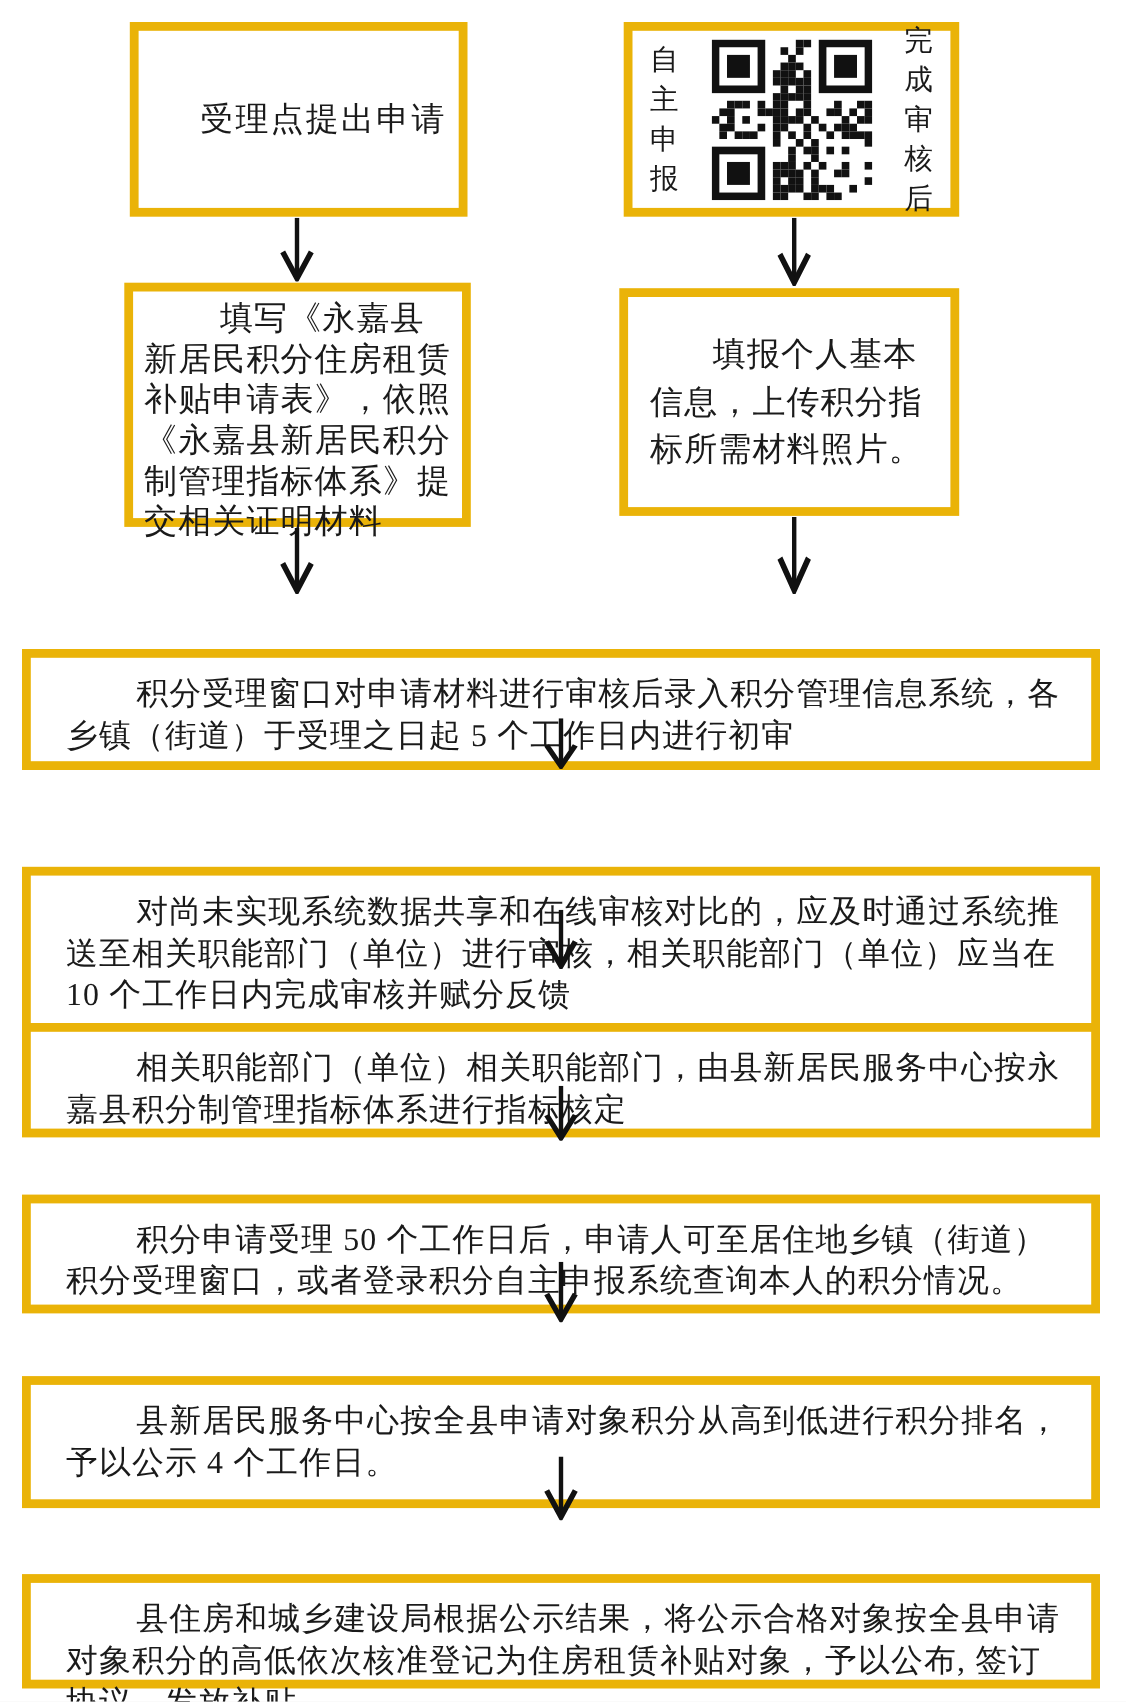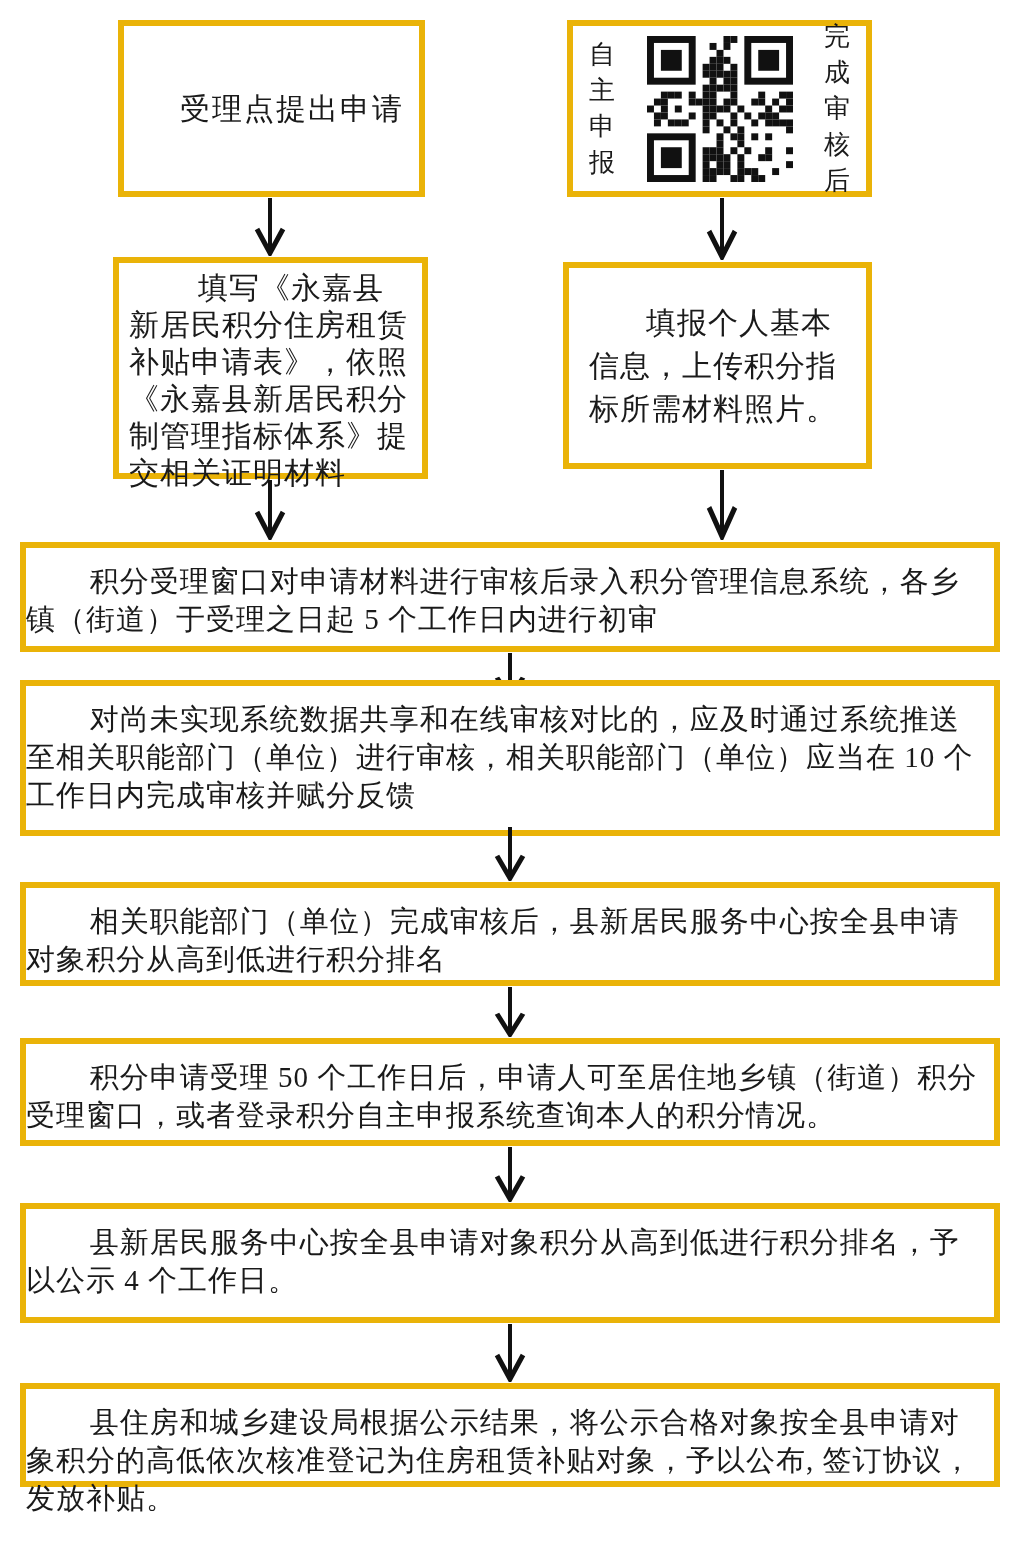--- a/index.html
+++ b/index.html
@@ -8,21 +8,21 @@
     width:1024px;height:1547px;
     background:#ffffff;
     font-family:"Liberation Serif","DejaVu Serif",serif;
     color:#1a1a1a;
     overflow:hidden;
     margin:0 auto;
   }
   .fbox{
     position:absolute;
     box-sizing:border-box;
-    border:6px solid #eab308;
+    border:8px solid #eab308;
     background:#fff;
   }
   
   .step1L{
     left:118px;top:20px;width:307px;height:177px;
     display:flex;flex-direction:column;justify-content:center;
     padding-left:56px;
     font-size:30px;line-height:40px;letter-spacing:2px;
   }
   
@@ -48,26 +48,27 @@
   .step2R{
     left:563px;top:262px;width:309px;height:207px;
     display:flex;align-items:center;
     padding:0 20px;
     font-size:30px;line-height:43px;letter-spacing:1px;
   }
   .step2R p{margin:0;text-indent:1.9em;}
   
   .wide{
     left:20px;width:980px;
-    padding:14px 16px 0 0;
+    padding:14px 16px 0 32px;
     font-size:29px;line-height:38px;letter-spacing:1px;
     text-indent:2.2em;
+    margin-top:48px;
   }
   .w1{top:542px;height:110px;}
-  .w2{top:680px;height:156px;}
+  .w2{top:740px;height:156px;}
   .w3{top:882px;height:104px;}
   .w4{top:1038px;height:108px;}
   .w5{top:1203px;height:120px;}
   .w6{top:1383px;height:104px;}
   
   .arrow{position:absolute;width:40px;display:block;}
   .arrow line,.arrow path{stroke:#111;fill:none;}
 </style>
 </head>
 <body>
@@ -253,21 +254,21 @@
 
   <div class="fbox wide w2">
     <span>对尚未实现系统数据共享和在线审核对比的，应及时通过系统推送至相关职能部门（单位）进行审核，相关职能部门（单位）应当在 10 个工作日内完成审核并赋分反馈</span>
   </div>
   <svg class="arrow" style="left:490px;top:827px;height:54px" viewBox="0 0 40 58" preserveAspectRatio="none">
     <line x1="20" y1="0" x2="20" y2="52" stroke-width="4"></line>
       <path d="M7,31 L20,55 L33,31" stroke-width="5"></path>
   </svg>
 
   <div class="fbox wide w3">
-    <span>相关职能部门（单位）完成审核后，县新居民服务中心按全县申请对象积分从高到低进行积分排名</span>
+    <span>相关职能部门（单位）相关职能部门，由县新居民服务中心按永嘉县积分制管理指标体系进行指标核定</span>
   </div>
   <svg class="arrow" style="left:490px;top:987px;height:50px" viewBox="0 0 40 58" preserveAspectRatio="none">
     <line x1="20" y1="0" x2="20" y2="52" stroke-width="4"></line>
       <path d="M7,31 L20,55 L33,31" stroke-width="5"></path>
   </svg>
 
   <div class="fbox wide w4">
     <span>积分申请受理 50 个工作日后，申请人可至居住地乡镇（街道）积分受理窗口，或者登录积分自主申报系统查询本人的积分情况。</span>
   </div>
   <svg class="arrow" style="left:490px;top:1147px;height:55px" viewBox="0 0 40 58" preserveAspectRatio="none">

